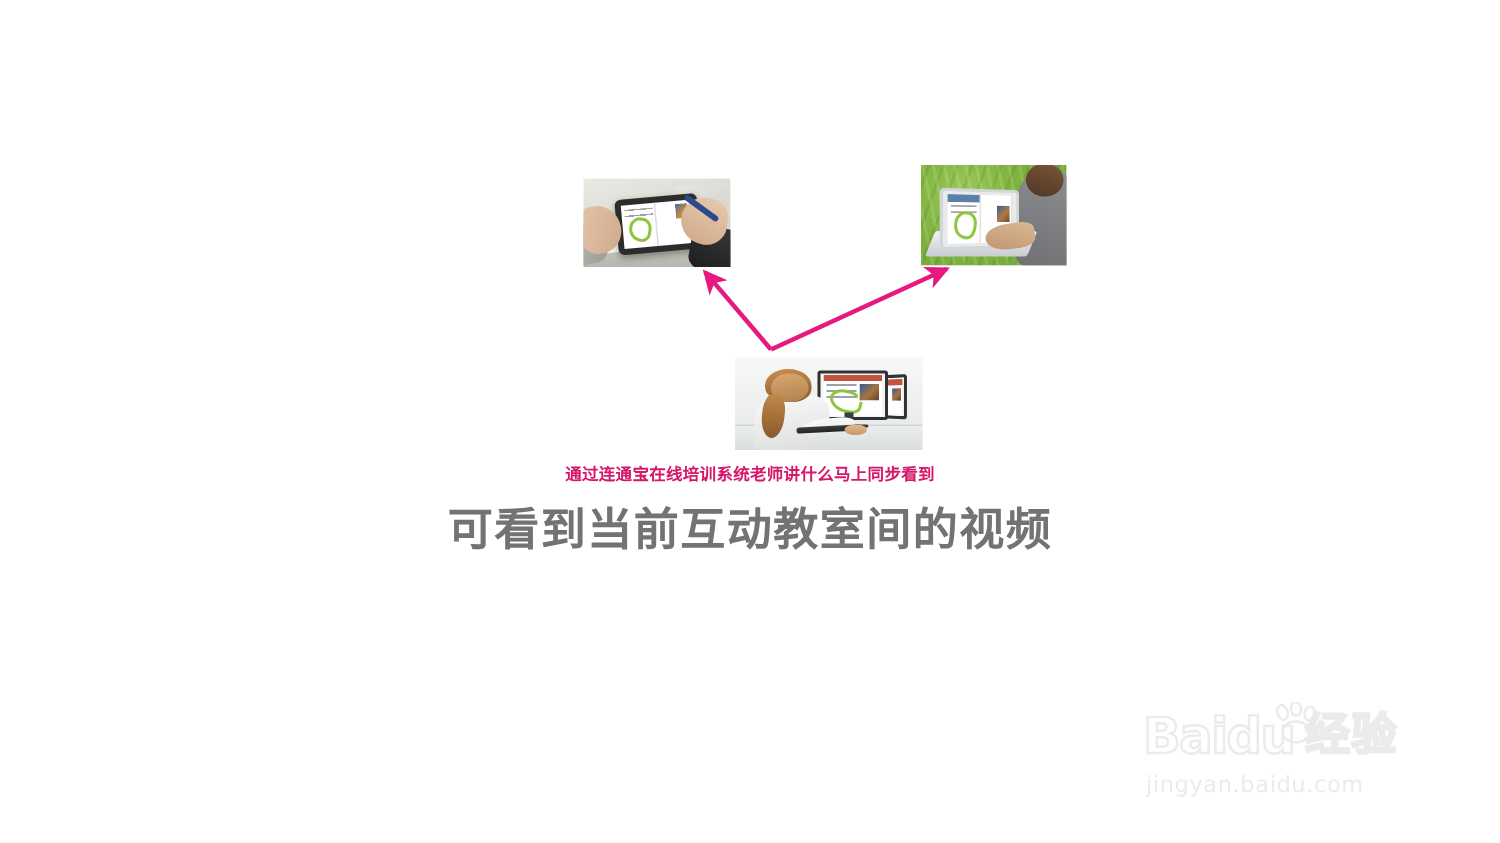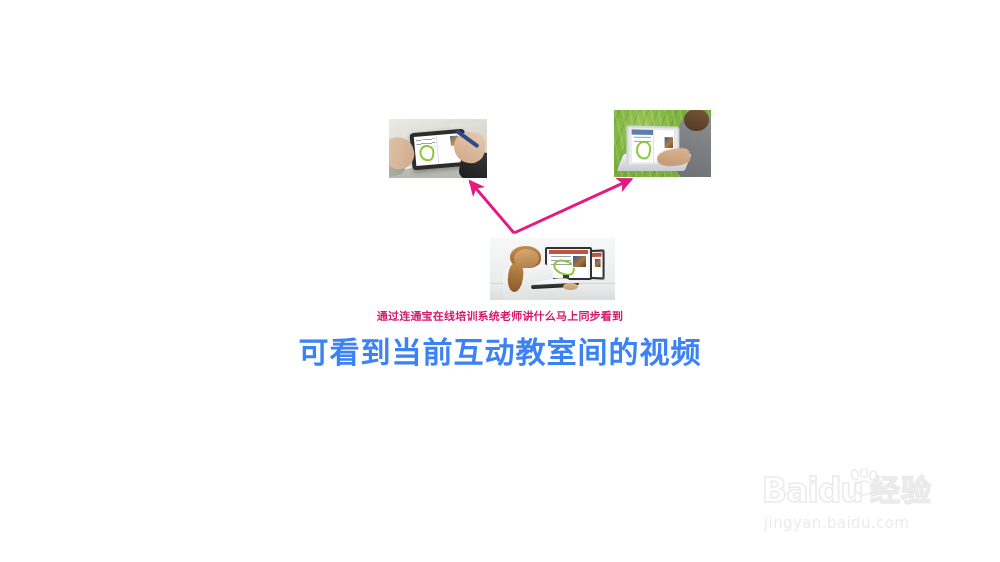--- a/index.html
+++ b/index.html
@@ -439,21 +439,21 @@
       <marker id="ah" markerWidth="6" markerHeight="6" refX="4.6" refY="3" orient="auto" markerUnits="strokeWidth">
         <path d="M0,0.4 L5.4,3 L0,5.6 L1.4,3 Z" fill="#e5197f"></path>
       </marker>
     </defs>
     <line id="arrow-left" x1="514" y1="233" x2="470.07509265791936" y2="181.4359783375575" stroke="#e5197f" stroke-width="3" stroke-linecap="butt" marker-end="url(#ah)"></line>
     <line id="arrow-right" x1="514" y1="233" x2="631.0909925667382" y2="179.33329507357828" stroke="#e5197f" stroke-width="3" stroke-linecap="butt" marker-end="url(#ah)"></line>
   </svg>
 
   <div class="cap-sub" style="color: rgb(214, 24, 108);">通过连通宝在线培训系统老师讲什么马上同步看到</div>
 
-  <div class="cap-main" style="color: #3b82f6;">可看到当前互动教室间的视频</div>
+  <div class="cap-main" style="color: #737373;">可看到当前互动教室间的视频</div>
 
   <div id="watermark">
     <div class="wm-word" style="-webkit-text-stroke: 1.6px rgb(235, 235, 235);">
       <span>Bai</span><span>du</span>
     </div>
     <svg style="position:absolute;left:85px;top:-4px;width:34px;height:30px" viewBox="0 0 34 30">
       <g fill="none" stroke="#ebebeb" stroke-width="1.6">
         <ellipse cx="8" cy="7" rx="3.4" ry="5" transform="rotate(-18 8 7)"></ellipse>
         <ellipse cx="17" cy="4.6" rx="3.4" ry="4.6" transform="rotate(-4 17 4.6)"></ellipse>
         <ellipse cx="26" cy="7.6" rx="3.2" ry="4.6" transform="rotate(16 26 7.6)"></ellipse>

